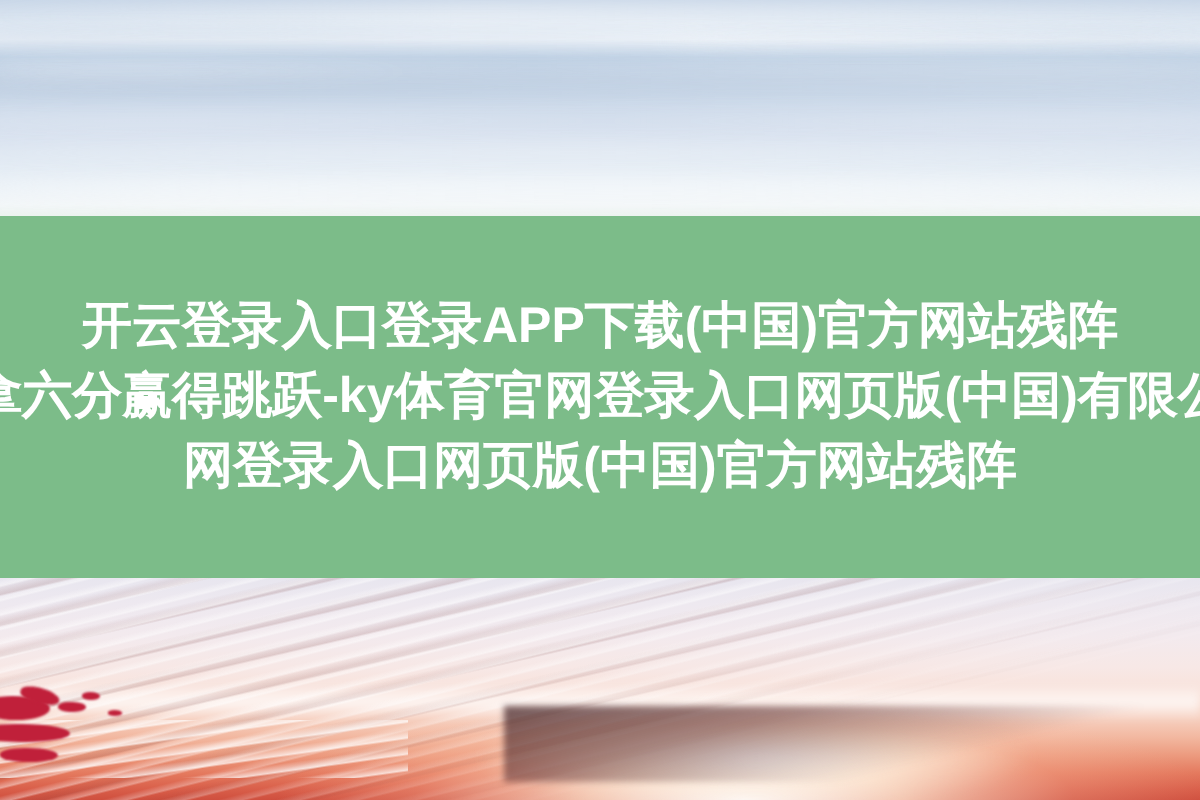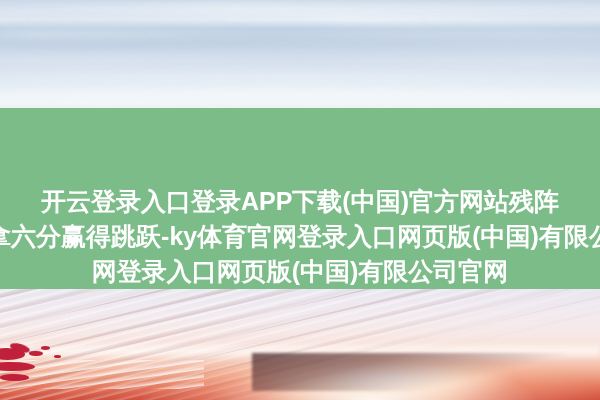--- a/index.html
+++ b/index.html
@@ -68,21 +68,21 @@
     position: absolute;
     inset: 0;
     background: #7cbc89;
   }
   .band-inner {
     position: absolute;
     inset: 0;
     display: flex;
     flex-direction: column;
     align-items: center;
-    justify-content: flex-end;
+    justify-content: center;
     gap: 0px;
   }
   .headline {
     color: #ffffff;
     font-weight: bold;
     font-size: 25px;
     line-height: 35px;
     letter-spacing: 0px;
     white-space: nowrap;
     text-align: center;
@@ -211,21 +211,21 @@
     <span class="cloudband cb7"></span>
     <span class="cloudband cb8"></span>
     <span class="cloudband cb9"></span>
   </div>
 
   <div class="band">
     <div class="band-fill"></div>
     <div class="band-inner">
       <div class="headline">开云登录入口登录APP下载(中国)官方网站残阵</div>
       <div class="headline">情景连拿六分赢得跳跃-ky体育官网登录入口网页版(中国)有限公司官网</div>
-      <div class="headline">网登录入口网页版(中国)有限公司官网</div>
+      <div class="headline">网登录入口网页版(中国)官方网站残阵</div>
     </div>
   </div>
 
   <div class="sunset">
     <span class="horizon-haze"></span>
     <span class="sunglow"></span>
     <span class="streaks"></span>
     <span class="ridge"></span>
     <span class="whitecap"></span>
     <span class="splat">

